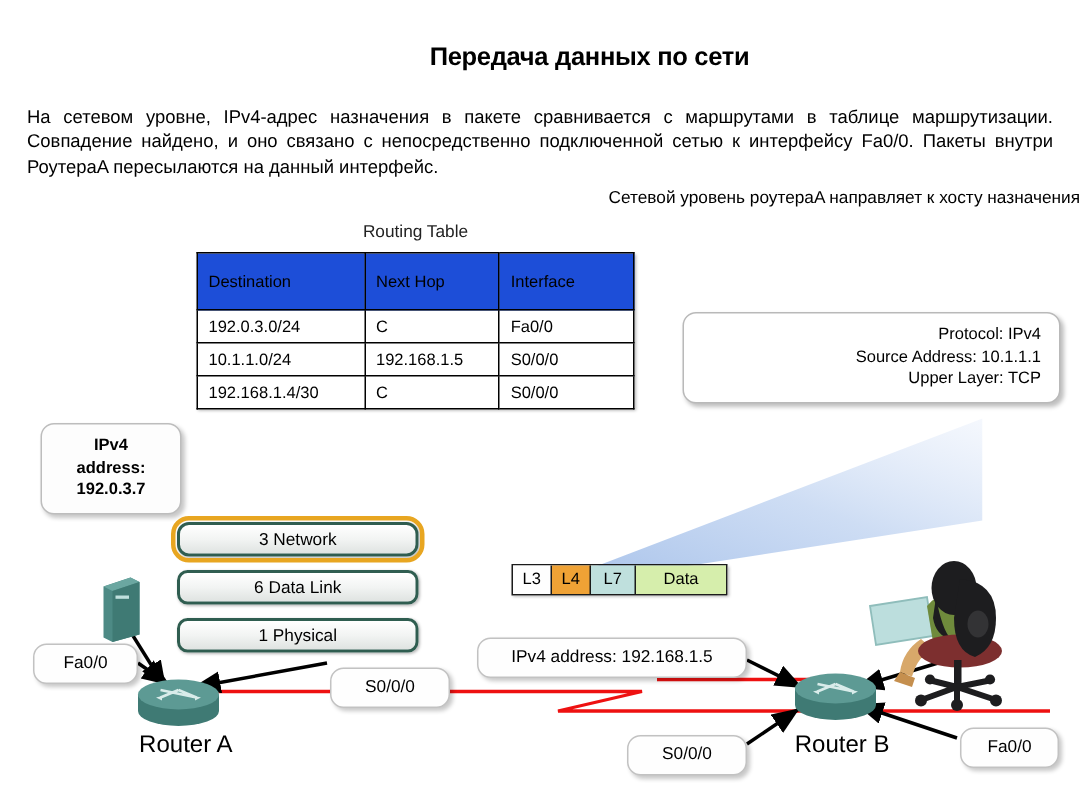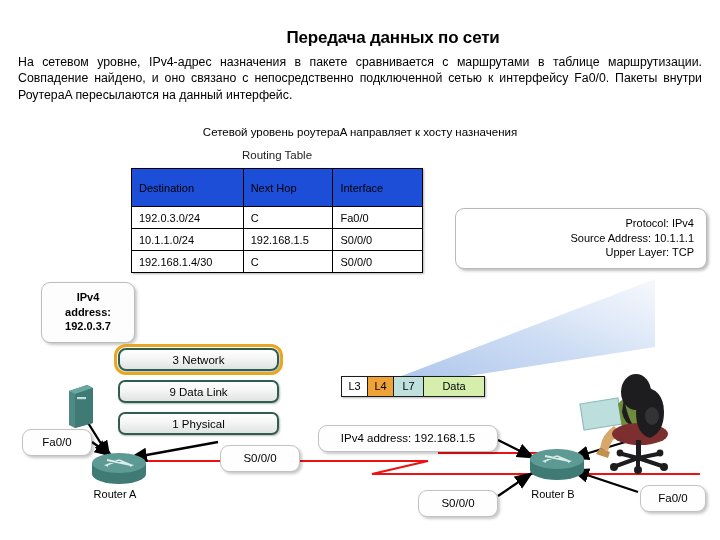--- a/index.html
+++ b/index.html
@@ -22,31 +22,31 @@
     left: 0; top: 28px;
     width: 720px;
     text-align: center;
     font-size: 17px;
     font-weight: bold;
     letter-spacing: -0.2px;
     padding-left: 33px;
   }
   .body-para {
     position: absolute;
-    left: 18px; top: 54px;
+    left: 18px; top: 70px;
     width: 684px;
     font-size: 12.3px;
     line-height: 16.3px;
     text-align: justify;
   }
   .sub-caption {
     position: absolute;
     left: 0; top: 126px;
     width: 720px;
-    text-align: center;
+    text-align: right;
     font-size: 11.5px;
   }
 
   
   .diagram {
     position: absolute;
     left: 0; top: 140px;
     width: 600px;
     height: 400px;
   }
@@ -102,21 +102,21 @@
 
   
   .cone {
     left: 355px; top: 135px;
     width: 300px; height: 120px;
     z-index: 1;
   }
 
   
   .ipv4-left {
-    left: 41px; top: 142px;
+    left: 27px; top: 142px;
     width: 84px;
     padding: 7px 4px 8px;
     background: #fdfdfd;
     border: 1.3px solid #bdbdbd;
     border-radius: 9px;
     box-shadow: 2px 2px 3px rgba(0,0,0,0.22);
     text-align: center;
     font-size: 11px;
     line-height: 14.5px;
     font-weight: bold;
@@ -178,22 +178,22 @@
     z-index: 5;
   }
   .lbl-fa00-left   { left: 22px;  top: 289px; width: 68px; }
   .lbl-s000-left   { left: 220px; top: 305px; width: 78px; }
   .lbl-ipv4-right  { left: 318px; top: 285px; width: 178px; }
   .lbl-s000-right  { left: 418px; top: 350px; width: 78px; }
   .lbl-fa00-right  { left: 640px; top: 345px; width: 64px; }
 
   
   .dev-caption {
-    font-size: 11px;
-    text-align: center;
+    font-size: 16px;
+    text-align: right;
     z-index: 5;
   }
   .cap-router-a { left: 75px;  top: 348px; width: 80px; }
   .cap-router-b { left: 513px; top: 348px; width: 80px; }
 
   
   .lines { left: 0; top: 0; width: 720px; height: 400px; z-index: 3; }
 
   
   .router { z-index: 4; }
@@ -257,21 +257,21 @@
   </div>
 
   <div class="ipv4-left">
     <div>IPv4</div>
     <div>address:</div>
     <div>192.0.3.7</div>
   </div>
 
   <div class="osi-stack">
     <div class="osi-box active">3 Network</div>
-    <div class="osi-box">9 Data Link</div>
+    <div class="osi-box">6 Data Link</div>
     <div class="osi-box">1 Physical</div>
   </div>
 
   <div class="packet-bar">
     <div class="seg seg-l3">L3</div>
     <div class="seg seg-l4">L4</div>
     <div class="seg seg-l7">L7</div>
     <div class="seg seg-data">Data</div>
   </div>
 

